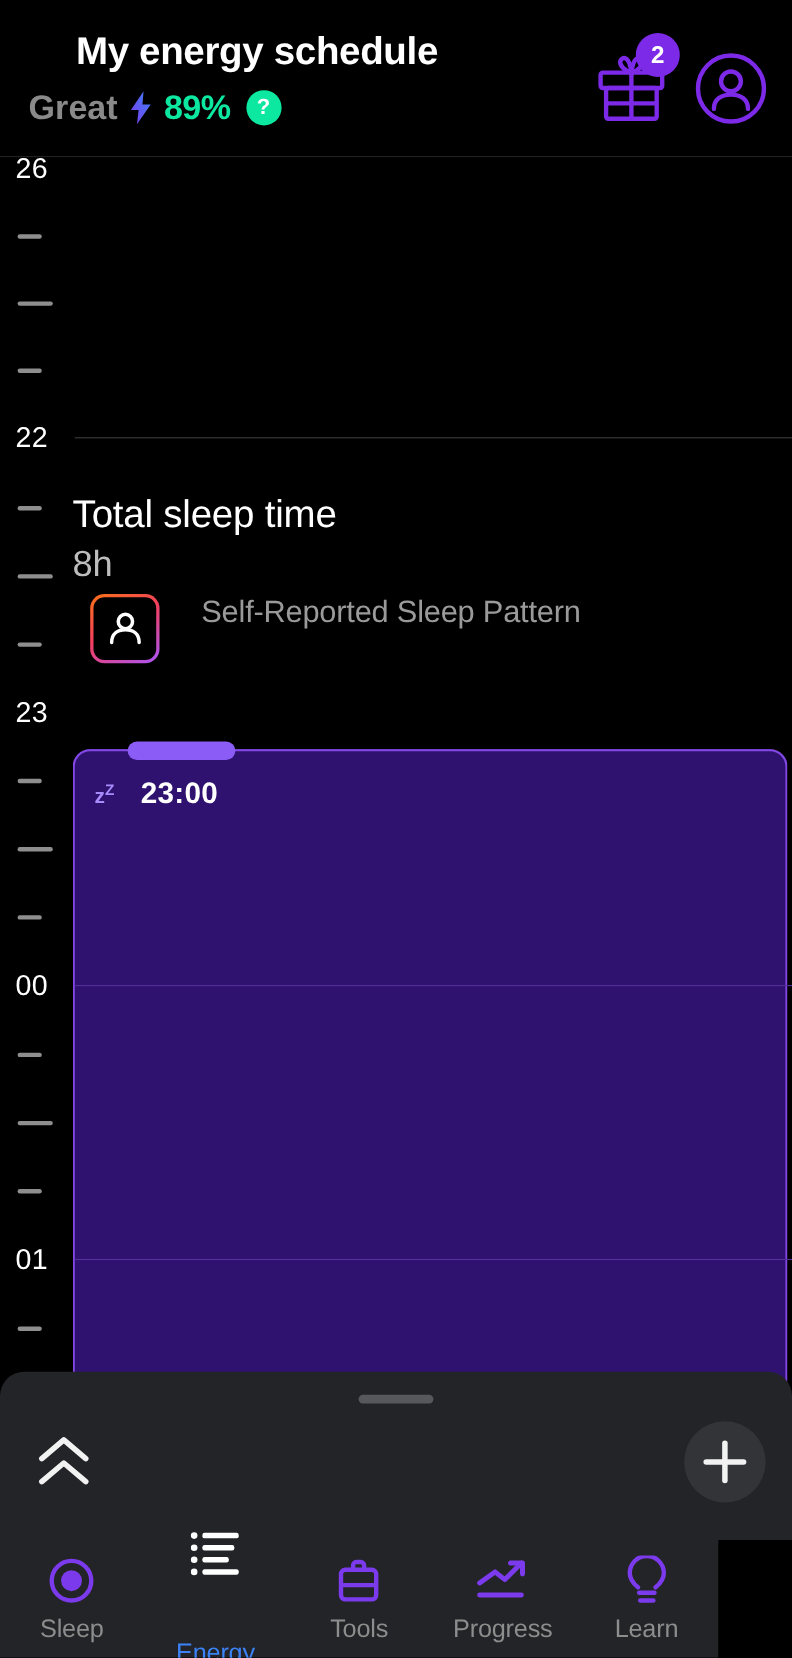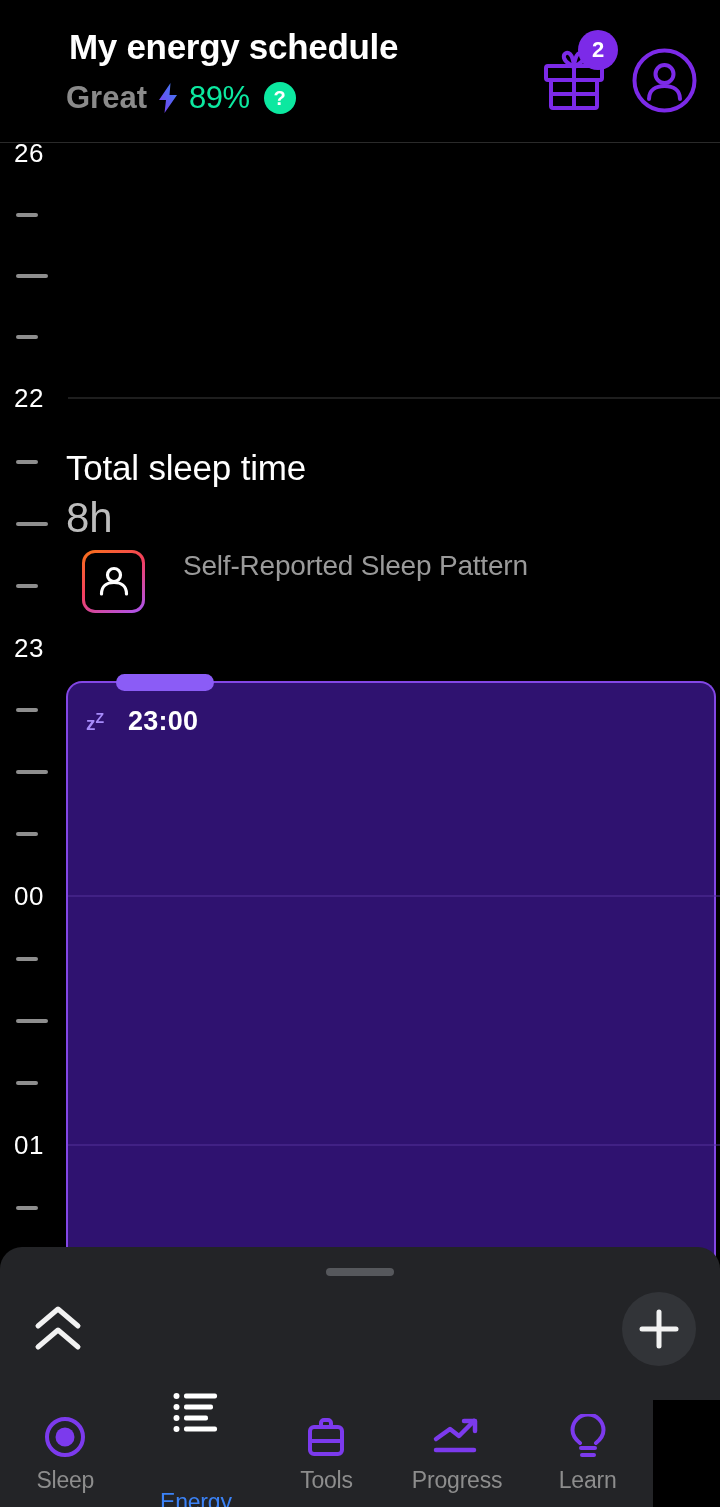--- a/index.html
+++ b/index.html
@@ -16,23 +16,23 @@
     background:#000; border-bottom:1px solid #2a2a2a;
   }
   .hdr-title {
     position:absolute; left:26px; top:27px;
     font-size:35px; font-weight:bold; color:#ffffff; letter-spacing:-0.3px;margin-left:43px;
   }
   .hdr-sub {
     position:absolute; left:26px; top:80px;
     display:flex; align-items:center; gap:10px;
   }
-  .hdr-great { font-size:31px; font-weight:bold; color:#8a8a8a;margin-left:40px; }
+  .hdr-great { font-size:31px; font-weight:bold; color:#8a8a8a; }
   .bolt-icon { width:22px; height:30px; display:block; }
-  .hdr-pct { font-size:31px; font-weight:normal; color:#0ce8a0; letter-spacing:-0.5px; }
+  .hdr-pct { font-size:31px; font-weight:bold; color:#0ce8a0; letter-spacing:-0.5px; }
   .help-badge {
     width:32px; height:32px; border-radius:50%;
     background:#0ce8a0; color:#ffffff;
     font-size:20px; font-weight:bold;
     display:flex; align-items:center; justify-content:center;
     margin-left:4px; line-height:1;
   }
 
   .gift-wrap { position:absolute; right:108px; top:46px; width:70px; height:66px; }
   .gift-badge {
@@ -81,21 +81,21 @@
     position:absolute; left:18px; top:23px;
     display:flex; align-items:baseline; gap:24px;
   }
   .zz { font-size:19px; color:#a78bfa; font-weight:bold; }
   .zz sup { font-size:14px; }
   .block-time { font-size:27px; font-weight:bold; color:#ffffff; letter-spacing:0.2px; }
 
   
   .sleep-card { position:absolute; left:66px; top:305px; width:600px; }
   .card-title { font-size:35px; color:#ffffff; letter-spacing:-0.2px; }
-  .card-hours { font-size:42px; color:#bdbdbd; margin-top:6px; letter-spacing:-0.2px; }
+  .card-hours { font-size:33px; color:#bdbdbd; margin-top:6px; letter-spacing:-0.2px; }
   .card-source { display:flex; align-items:flex-start; gap:38px; margin-top:8px;margin-left:16px; }
   .src-icon {
     width:63px; height:63px; border-radius:13px; padding:3px;
     background:linear-gradient(150deg,#f97316 0%,#f43f5e 45%,#a855f7 100%);
     flex:0 0 auto;
   }
   .src-icon-inner {
     width:100%; height:100%; border-radius:10px; background:#000;
     display:flex; align-items:center; justify-content:center;
   }

